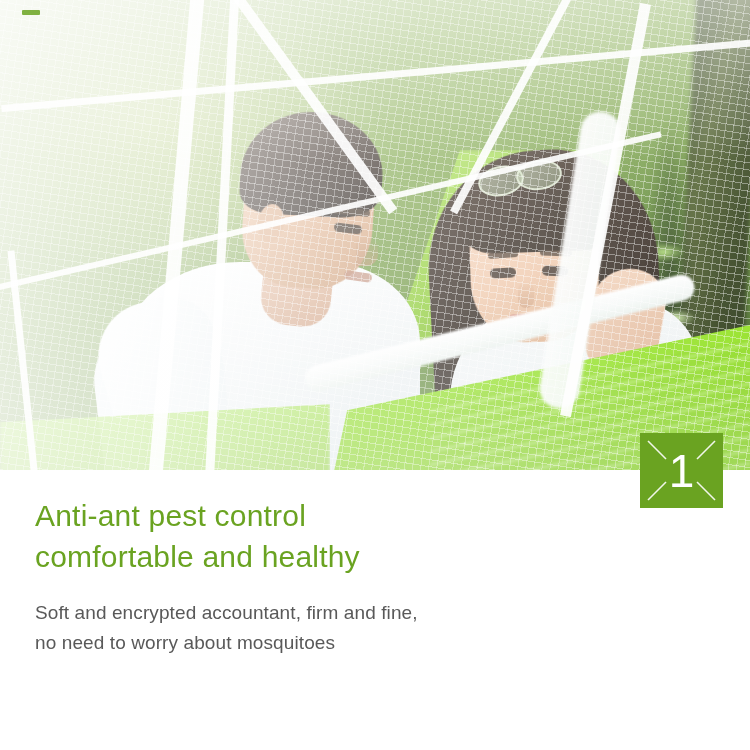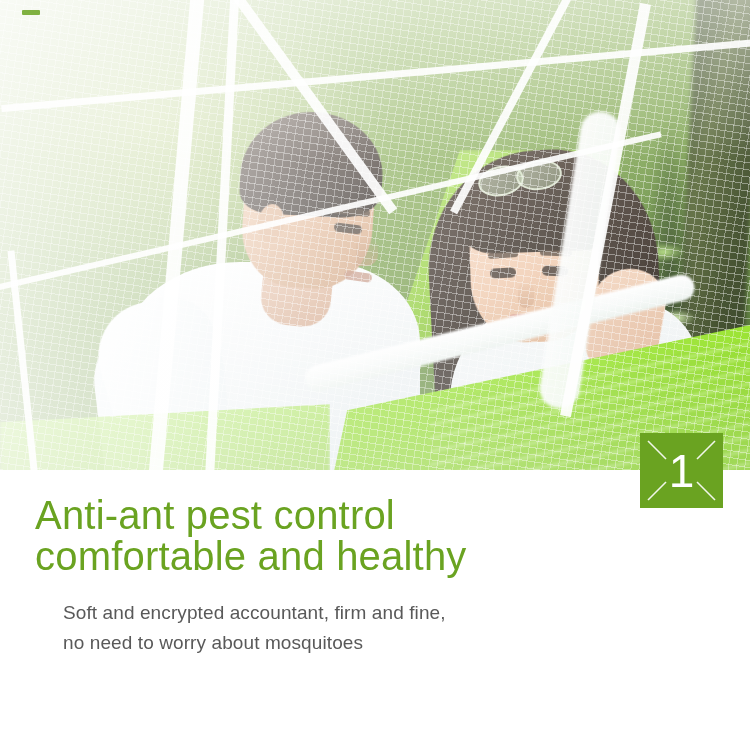--- a/index.html
+++ b/index.html
@@ -484,39 +484,38 @@
     background: #ffffff;
     z-index: 30;
   }
   .title {
     position: absolute;
     left: 35px;
     top: 25px;
     width: 600px;
     color: #6aa321;
     font-family: "Liberation Sans", sans-serif;
-    font-size: 40px;
+    font-size: 30px;
     font-weight: 400;
     line-height: 41px;
     letter-spacing: .2px;
     white-space: pre-line;
   }
   .subtitle {
     position: absolute;
     left: 35px;
     top: 128px;
     width: 620px;
     color: #595959;
     font-family: "Liberation Sans", sans-serif;
     font-size: 19px;
     font-weight: 400;
     line-height: 30px;
     letter-spacing: .1px;
     white-space: pre-line;
-    margin-left: 28px;
   }
 </style>
 </head>
 <body>
 
 <div class="page">
 
   <div class="photo">
 
     <div class="bg-forest"></div>

